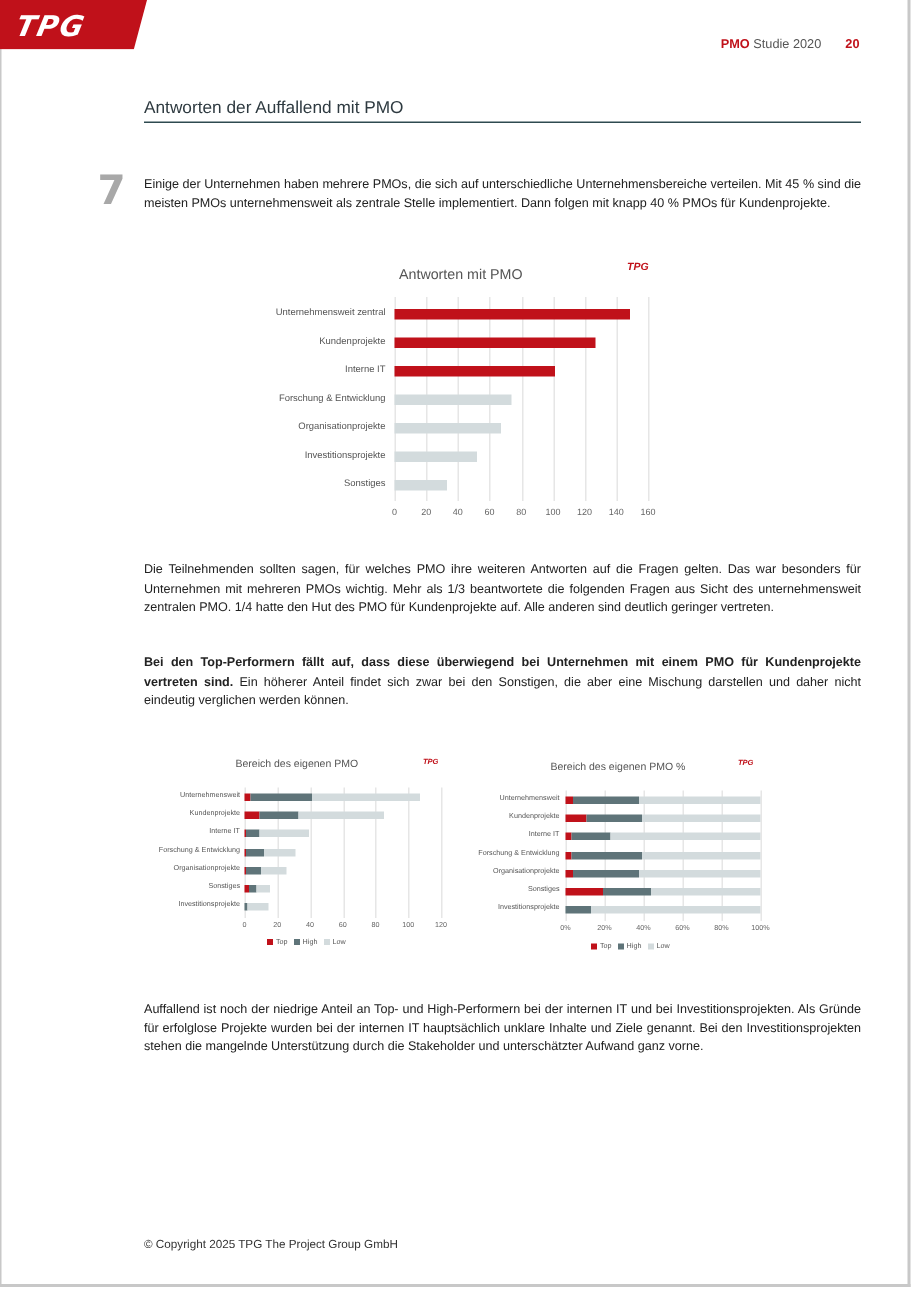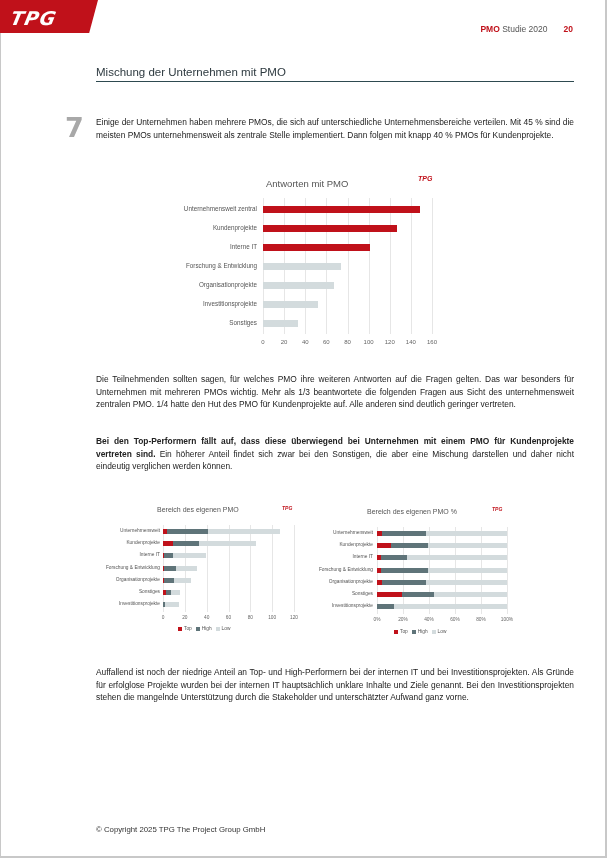--- a/index.html
+++ b/index.html
@@ -33,21 +33,21 @@
 
 <div class="page-frame"></div>
 
 <div class="logo-banner"></div>
 <div class="logo-text">TPG</div>
 
 <div class="header-right">
   <span class="pmo">PMO</span><span> Studie 2020</span><span class="pageno">20</span>
 </div>
 
-<div class="section-title">Mischung der Unternehmen mit PMO</div>
+<div class="section-title">Antworten der Auffallend mit PMO</div>
 <div class="big-number">7</div>
 
 <div class="para" style="top:116px;">Einige der Unternehmen haben mehrere PMOs, die sich auf unterschiedliche Unternehmensbereiche verteilen. Mit 45 % sind die meisten PMOs unternehmensweit als zentrale Stelle implementiert. Dann folgen mit knapp 40 % PMOs für Kundenprojekte.</div>
 
 <div id="chart1">
   <div class="chart-title" style="left:266px; top:178px;">Antworten mit PMO</div>
   <div class="chart-logo" style="left:418px; top:175px;">TPG</div>
 <div class="c-grid" style="left: 263px; top: 198px; height: 136px;"></div>
     <div class="c-tick" style="left: 263px; top: 339px;">0</div>
     <div class="c-grid" style="left: 284.125px; top: 198px; height: 136px;"></div>

